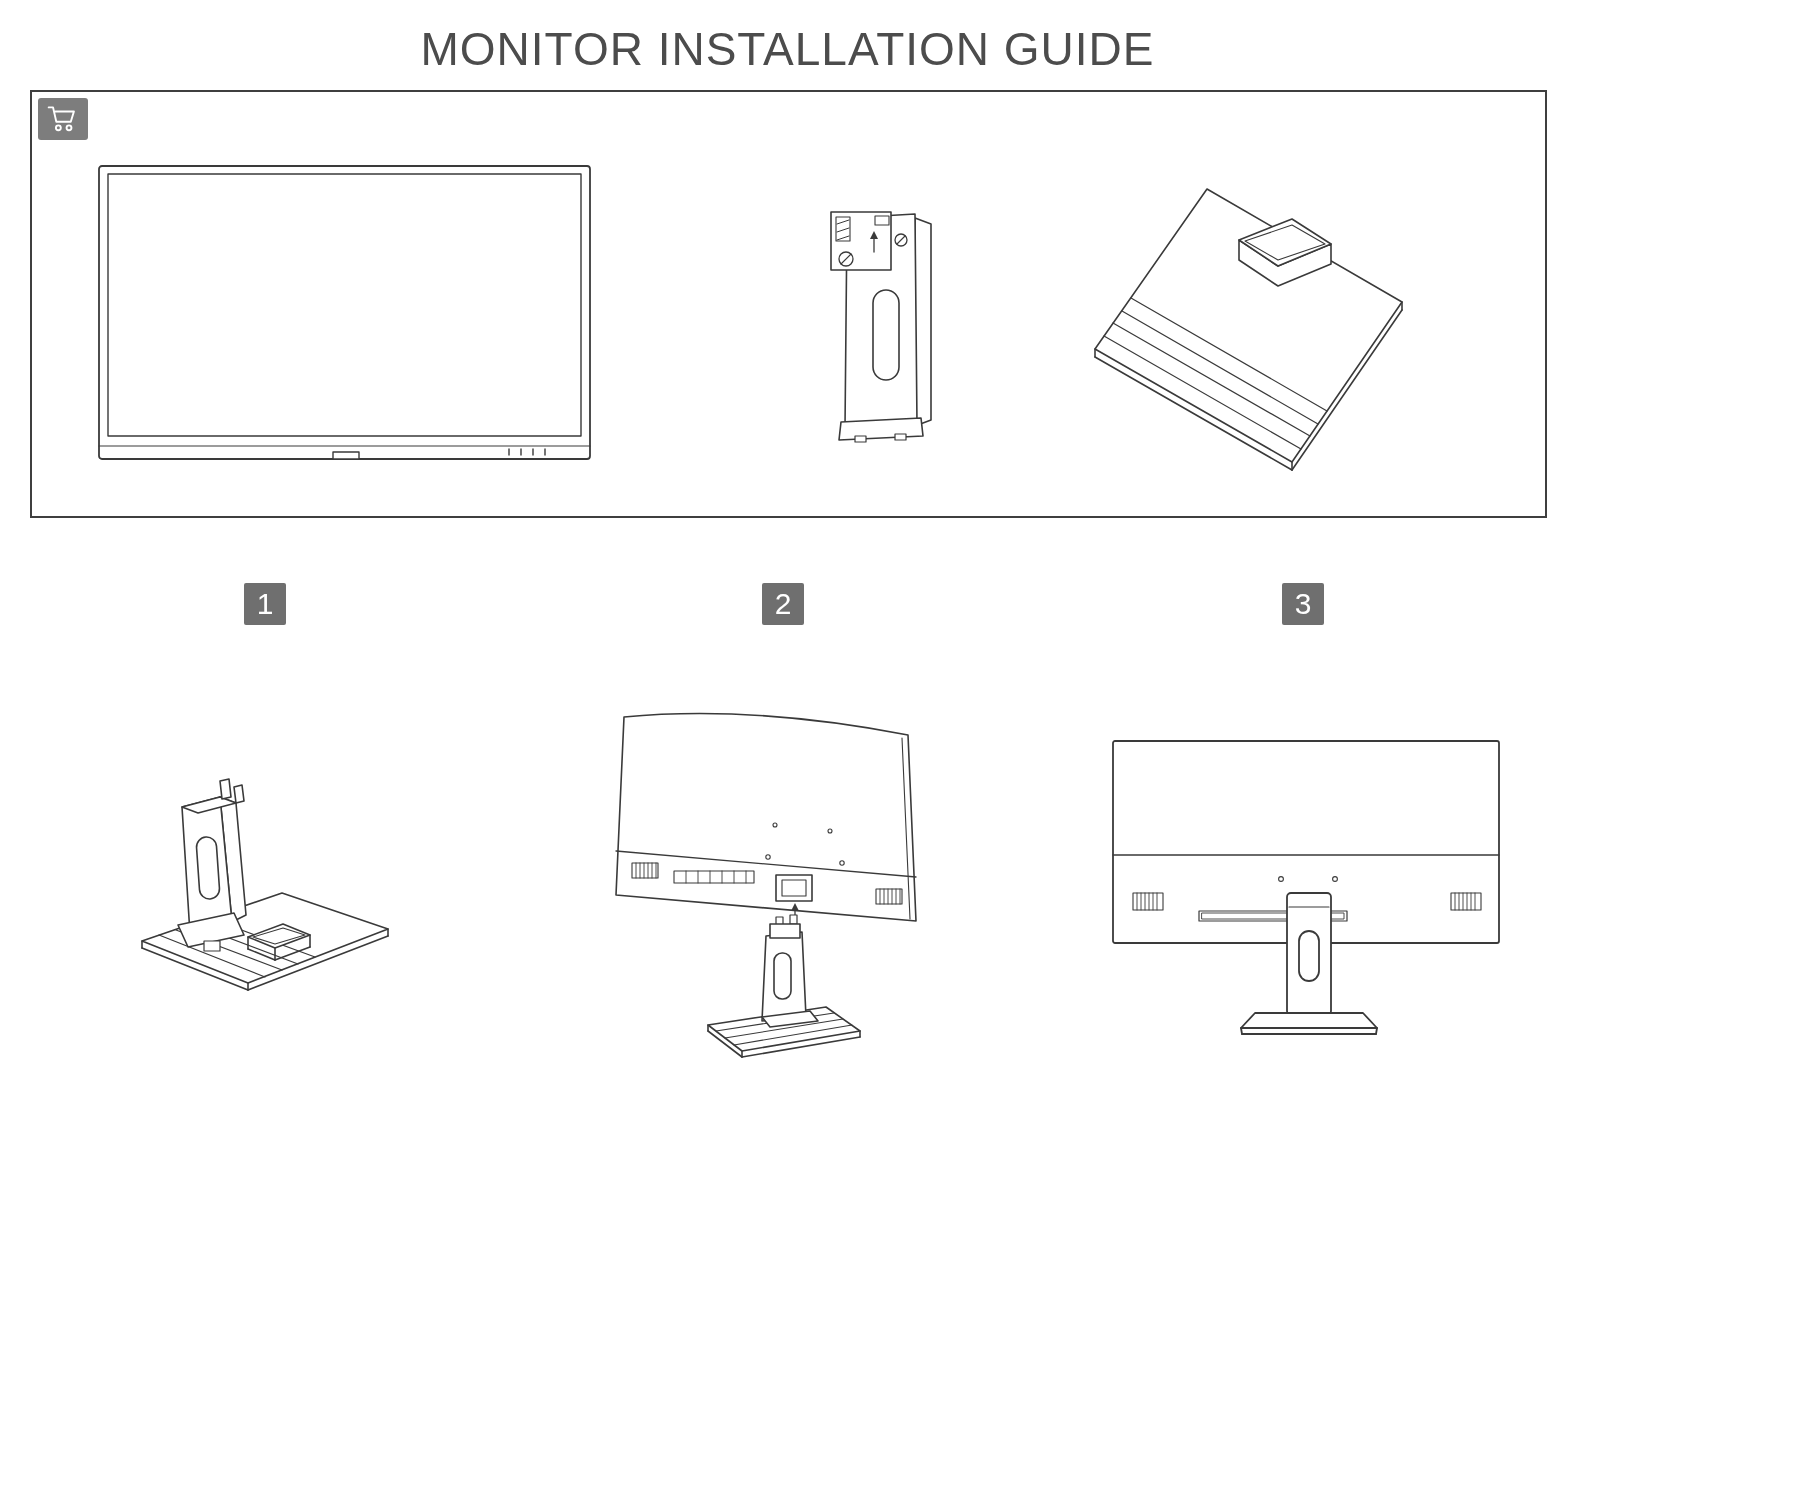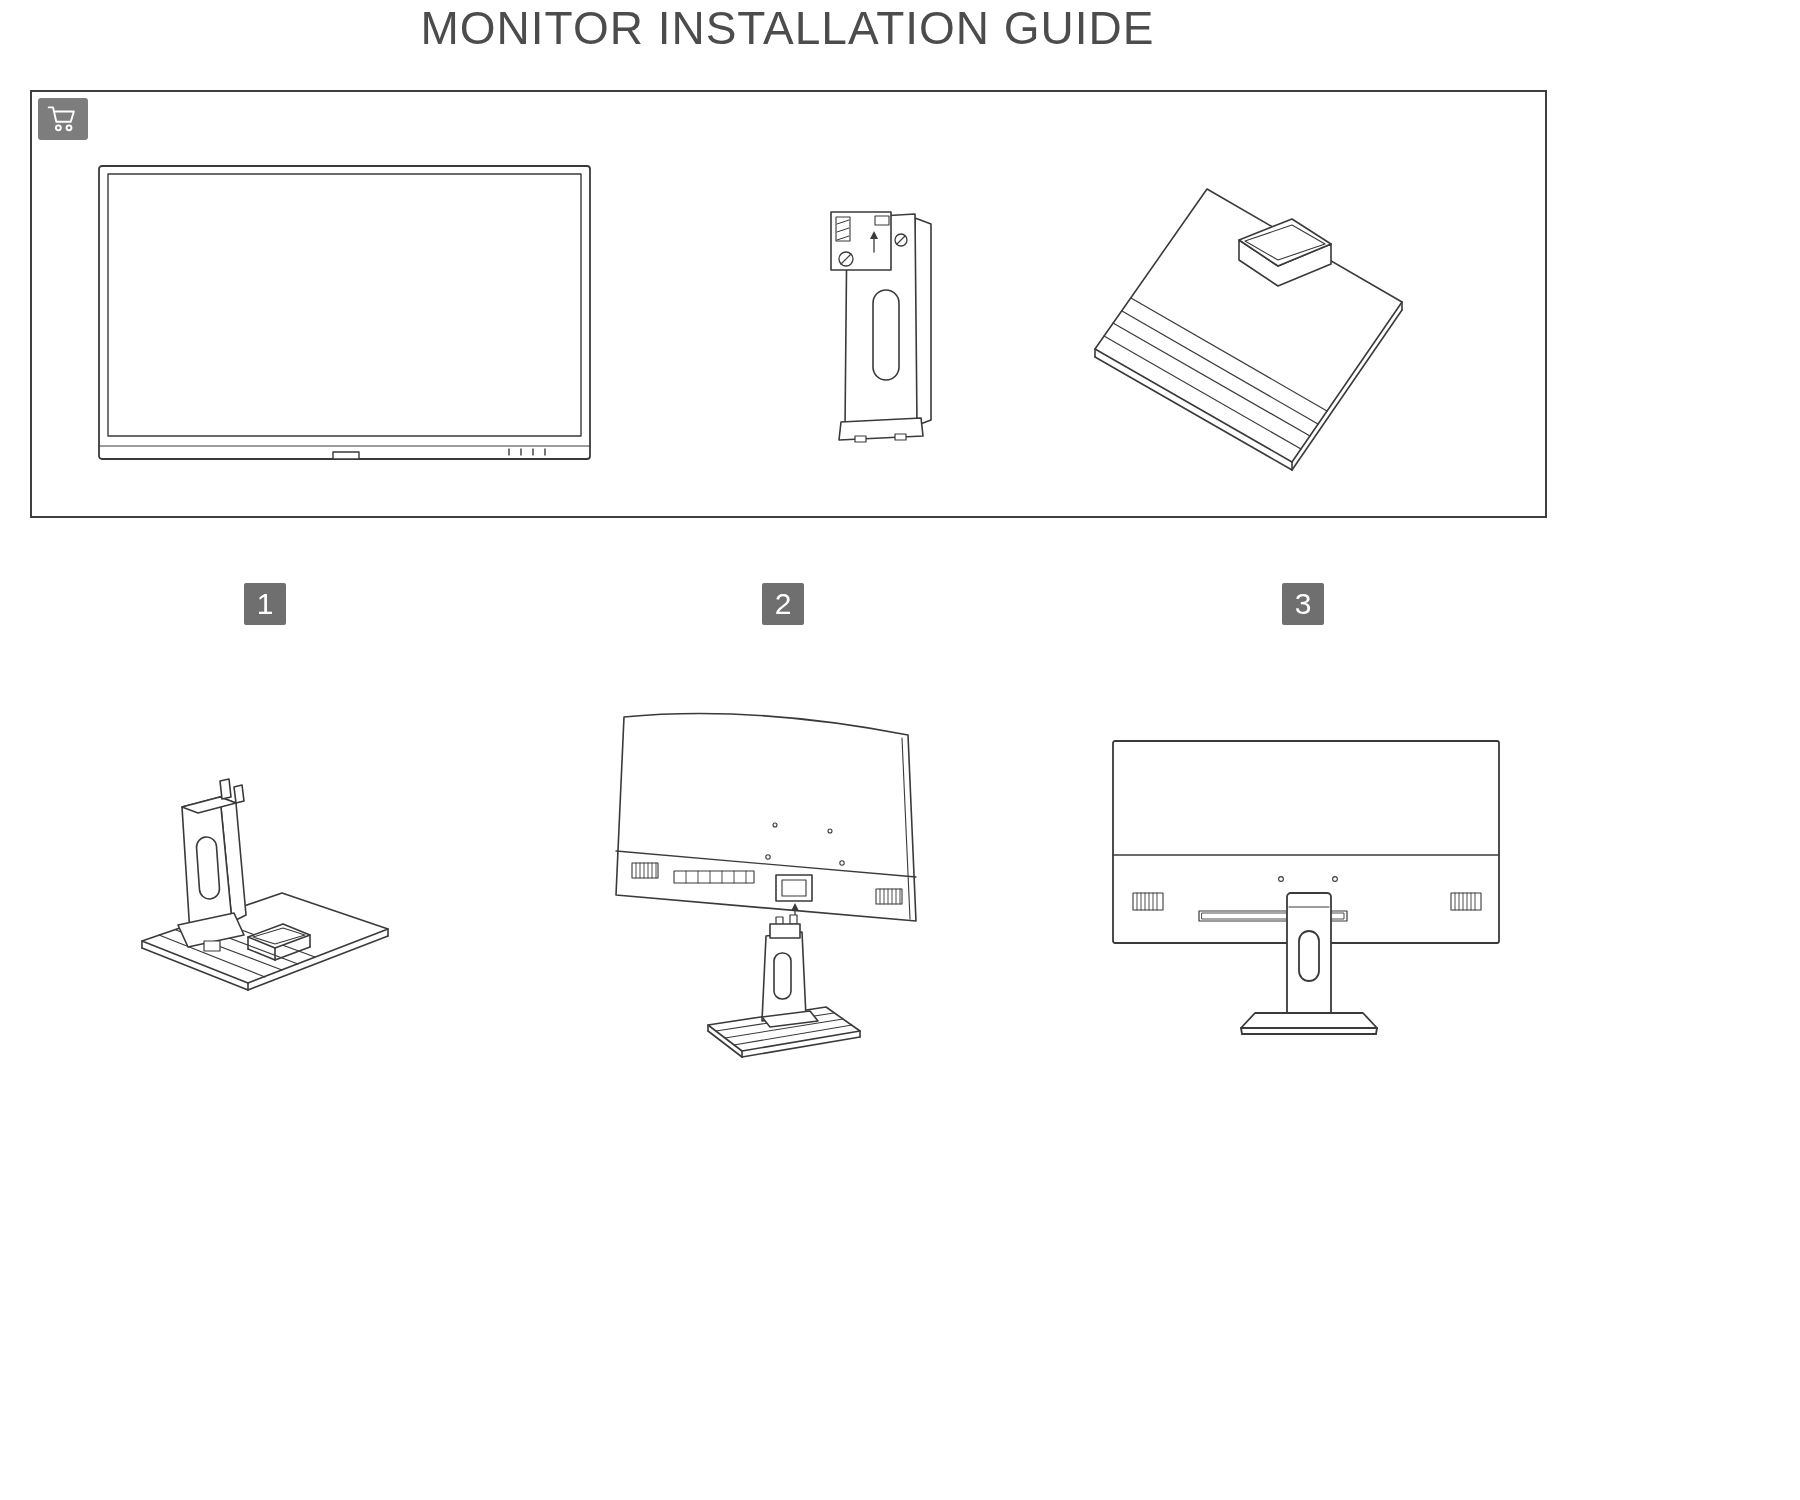--- a/index.html
+++ b/index.html
@@ -5,21 +5,21 @@
   html,body{margin:0;padding:0;background:#ffffff;}
   .page{
     position:relative;
     width:1800px;height:1500px;
     background:#ffffff;
     font-family:"Liberation Sans", sans-serif;
     overflow:hidden;
   }
   .title{
     position:absolute;
-    top:1px;left:30px;width:1515px;
+    top:22px;left:30px;width:1515px;
     text-align:center;
     font-size:46px;
     font-weight:400;
     letter-spacing:1px;
     color:#4c4c4c;
     margin:0;
   }
   .parts-box{
     position:absolute;
     left:30px;top:90px;

